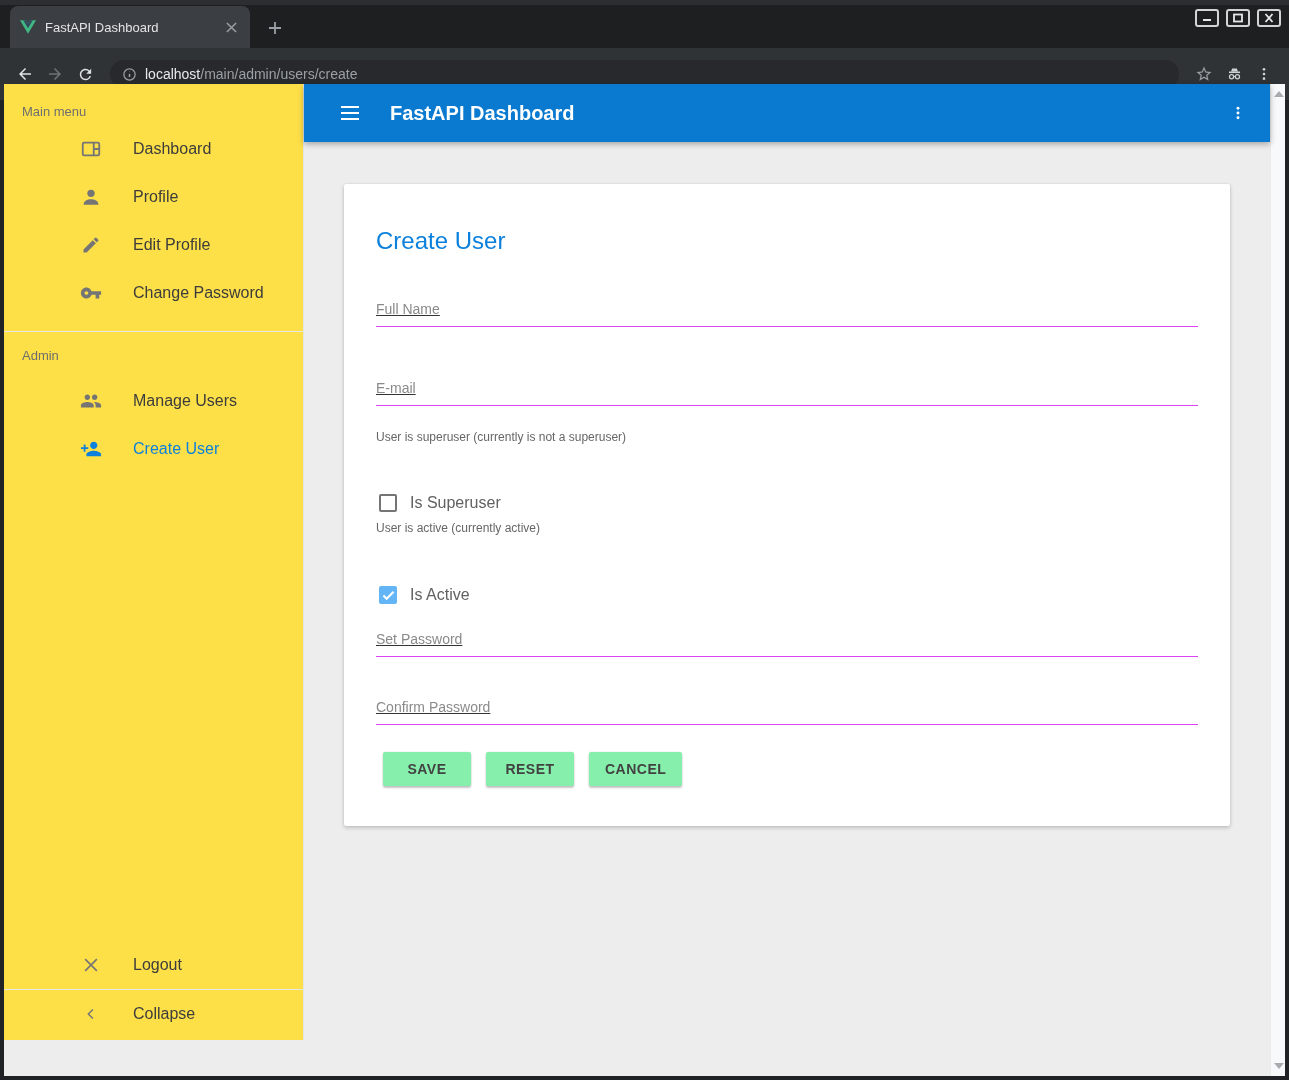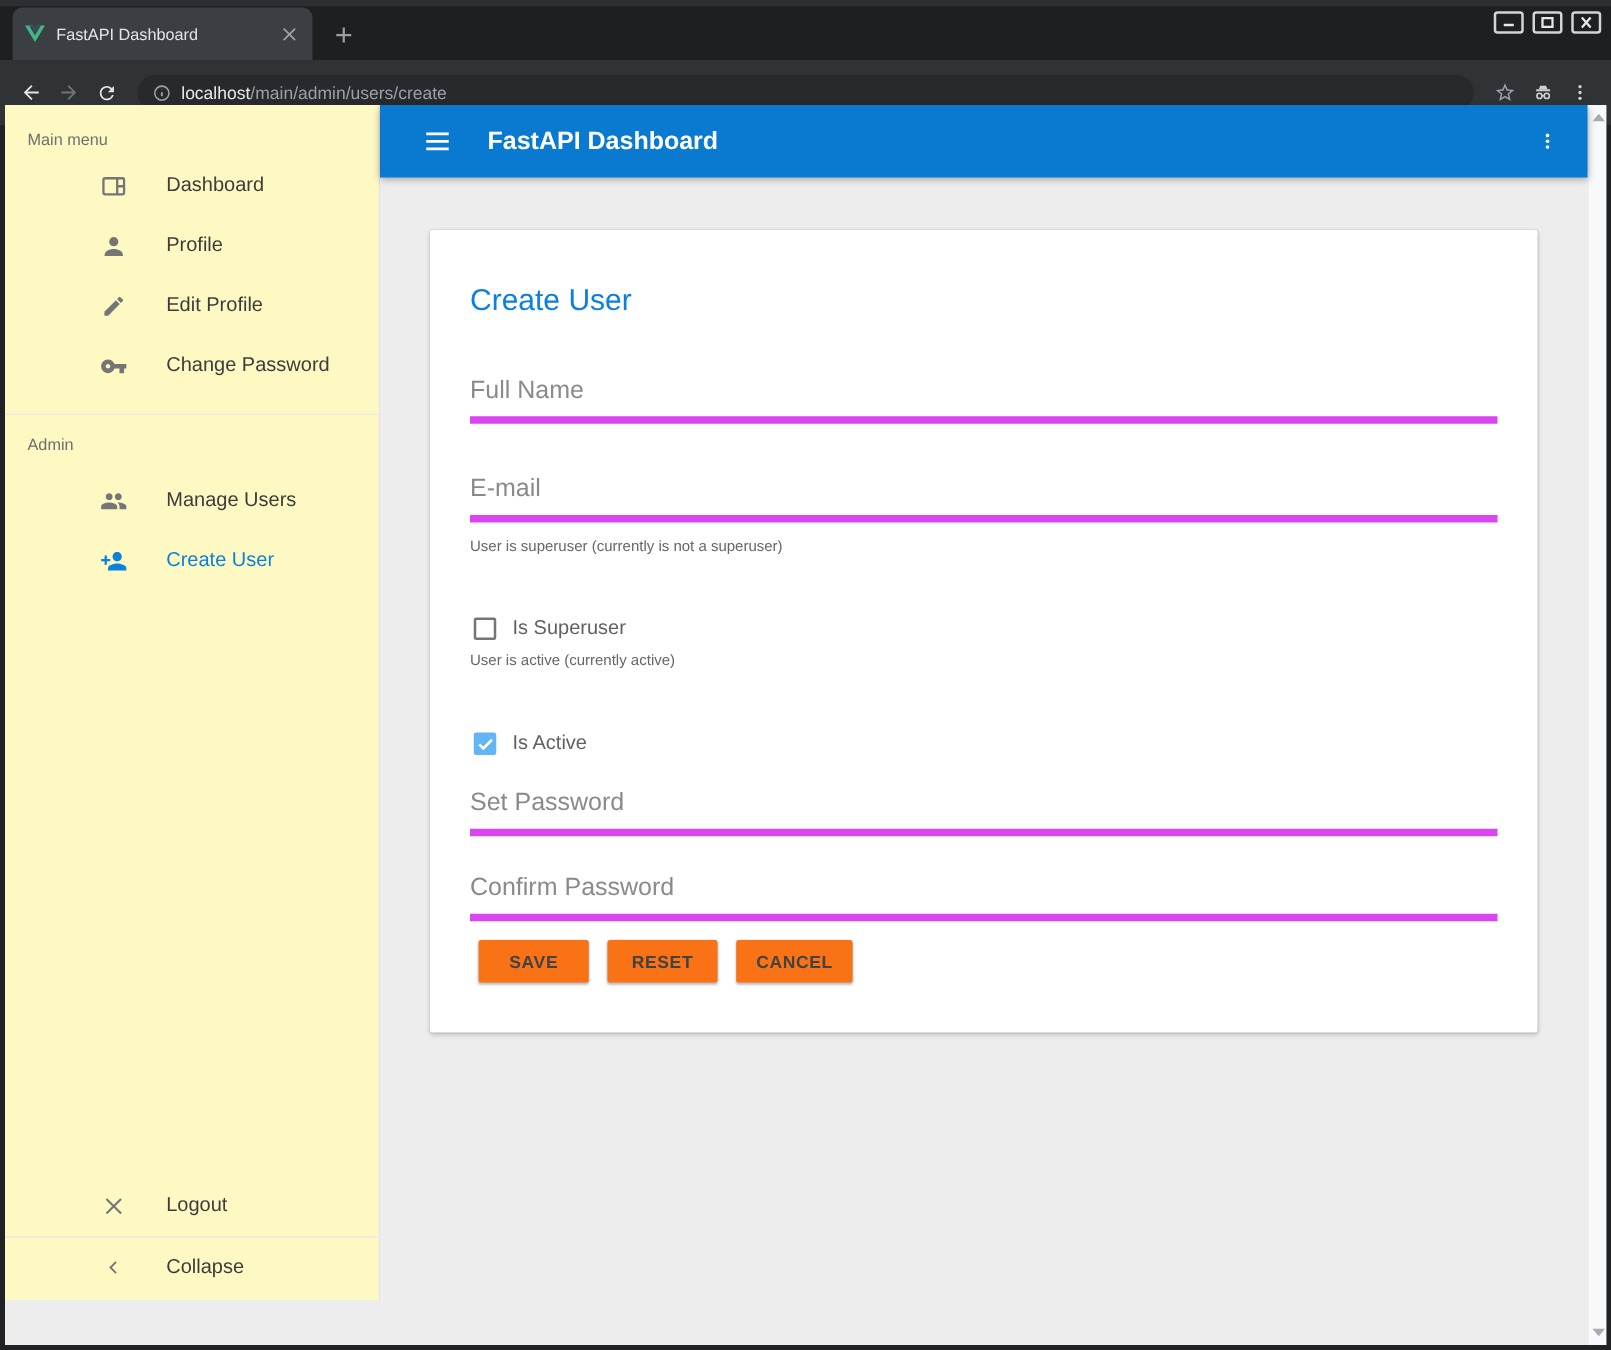--- a/index.html
+++ b/index.html
@@ -32,21 +32,21 @@
   .url-text { font-size:14px; margin-left:8px; white-space:nowrap; }
   .url-host { color:#e8eaed; }
   .url-path { color:#9aa0a6; }
   .tb-right { display:flex; align-items:center; }
 
   
   .page { position:absolute; top:84px; left:4px; right:4px; bottom:4px; background:#ededed; }
 
   
   .sidebar { position:absolute; left:0; top:0; width:300px; height:calc(100% - 36px);
-    background:#fef9c3; border-right:1px solid #e4e4e4; }
+    background:#fde047; border-right:1px solid #e4e4e4; }
   .section-label { padding:20px 18px 6px 18px; font-size:13px; color:#6e6e6e; }
   .section-label.admin { padding-top:16px; padding-bottom:14px; }
   .side-item { height:48px; display:flex; align-items:center; padding-left:32px; cursor:pointer;margin-left:43px; }
   .side-icon { width:24px; height:24px; flex:0 0 24px; display:flex; align-items:center;
     justify-content:center; }
   .side-label { margin-left:30px; font-size:16px; color:#3c3c3c; }
   .side-item.active .side-label { color:#0b80dc; }
   .divider { height:1px; background:#e8e8e8; margin-top:14px; }
   .sidebar-bottom { position:absolute; left:0; right:0; bottom:2px; }
   .sidebar-bottom .divider { margin:0; }
@@ -58,31 +58,31 @@
   .appbar-title { color:#ffffff; font-size:20px; font-weight:bold; margin-left:30px; flex:1; }
 
   
   .content { position:absolute; left:300px; right:15px; top:58px; bottom:36px; background:#ededed; }
   .card { position:absolute; left:40px; top:42px; width:886px; height:642px; background:#ffffff;
     border-radius:2px; box-shadow:0 2px 4px rgba(0,0,0,0.18), 0 0 2px rgba(0,0,0,0.12); }
   .card h1 { position:absolute; left:32px; top:41px; margin:0; font-size:24px; font-weight:400;
     color:#0b80dc; line-height:32px; }
   .tfield { position:absolute; left:32px; right:32px; }
   .tfield input { width:100%; border:none; outline:none; background:transparent;
-    border-bottom:6px solid #d946ef; font-size:20px; color:#333; padding:4px 0 9px 0;
-    font-family:"Liberation Sans", sans-serif; }
+    border-bottom:1px solid #d946ef; font-size:14px; color:#333; padding:4px 0 9px 0;
+    font-family:"Liberation Sans", sans-serif;text-decoration:underline; }
   .tfield input::placeholder { color:#8a8a8a; opacity:1; }
   .hint { position:absolute; left:32px; margin:0; font-size:12px; color:#666; line-height:19px; }
   .cb-row { position:absolute; left:35px; display:flex; align-items:center; cursor:pointer;margin-top:22px; }
   .cb-box { width:18px; height:18px; border:2px solid #757575; border-radius:2px;
     display:flex; align-items:center; justify-content:center; background:#fff; }
   .cb-box.checked { border-color:#64b5f6; background:#64b5f6; }
   .cb-label { margin-left:13px; font-size:16px; color:#616161; }
   .btn-row { position:absolute; left:39px; top:568px; display:flex; }
-  .btn { height:34px; min-width:88px; padding:0 16px; margin-right:15px; background:#f97316;
+  .btn { height:34px; min-width:88px; padding:0 16px; margin-right:15px; background:#86efac;
     border:none; border-radius:2px; font-size:14px; font-weight:bold; letter-spacing:0.5px;
     color:#424242; box-shadow:0 2px 2px rgba(0,0,0,0.22), 0 0 2px rgba(0,0,0,0.12);
     cursor:pointer; font-family:"Liberation Sans", sans-serif; }
 
   
   .footer { position:absolute; left:0; right:15px; bottom:0; height:36px; background:#f4f4f4;
     border-top:1px solid #ebebeb; display:flex; align-items:center; justify-content:flex-end;
     padding-right:30px; font-size:14px; color:#3a3a3a; }
   .scrollbar { position:absolute; right:0; top:0; bottom:0; width:15px; background:#f8f9fa;
     border-left:1px solid #ebebeb; }

